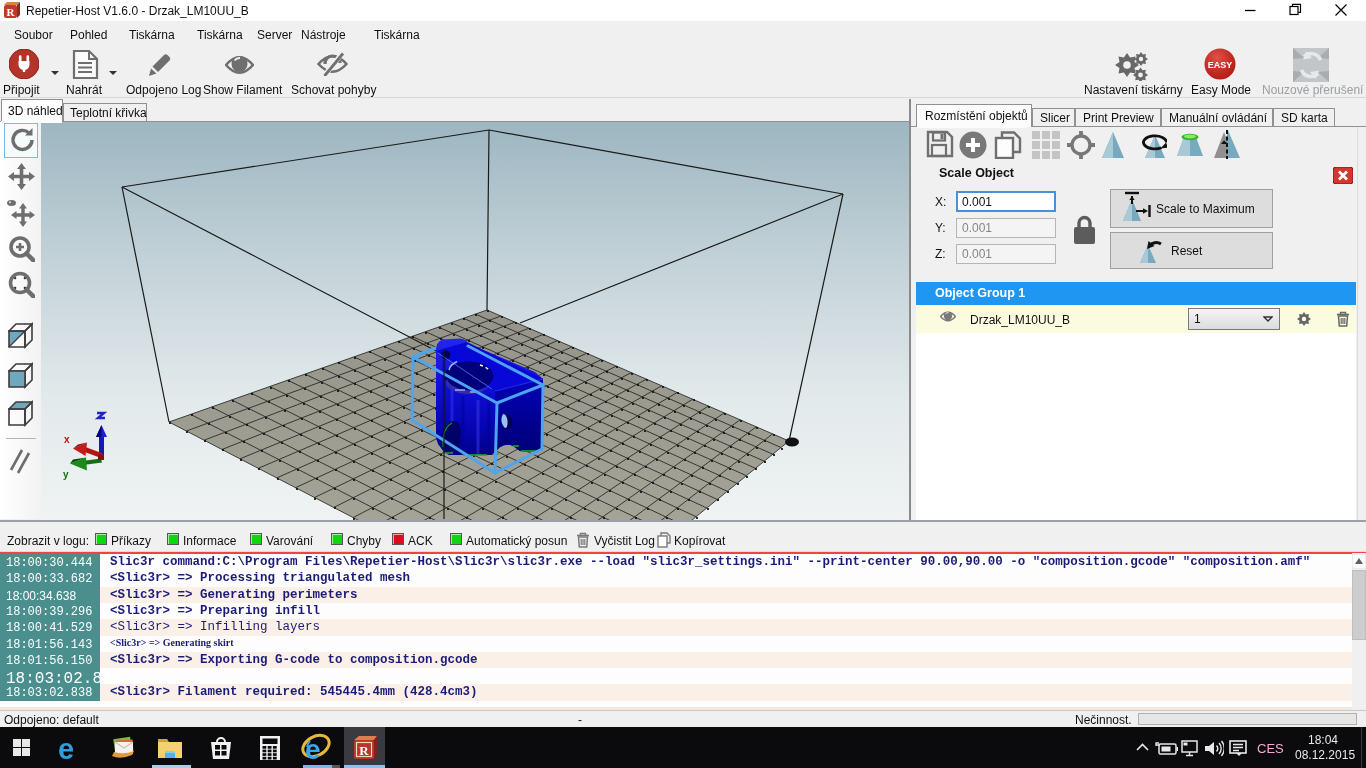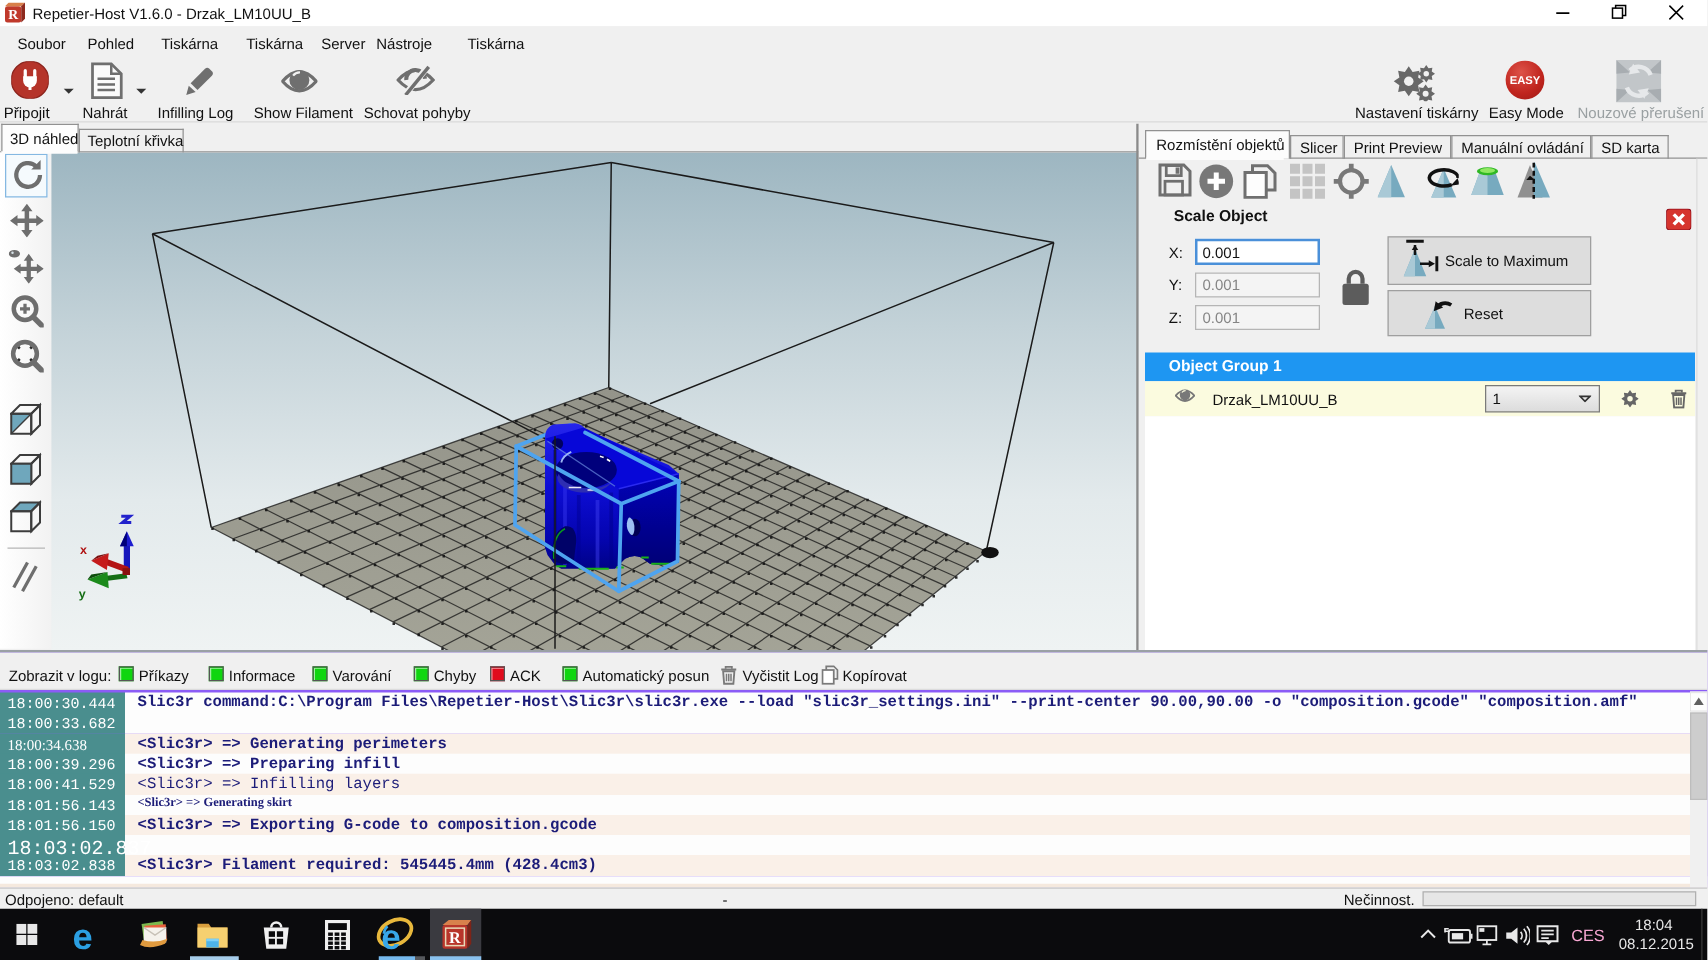--- a/index.html
+++ b/index.html
@@ -49,21 +49,21 @@
 <div class="lbl" style="left:66px;top:36px">Nahrát</div>
 <svg style="position:absolute;left:108px;top:23px" width="10" height="6" viewBox="0 0 10 6">
       <path d="M1 1l4 4 4-4z" fill="#333"></path>
     </svg>
 <svg style="position:absolute;left:144px;top:4px" width="28" height="27" viewBox="0 0 28 27">
       <g fill="#6f6f6f">
         <path d="M8.5 15.5 L20 4 a2.5 2.5 0 0 1 3.5 0 l2 2 a2.5 2.5 0 0 1 0 3.5 L14 21z"></path>
 <path d="M7 17.5 L12.5 22.5 L5 25z"></path>
       </g>
     </svg>
-<div class="lbl" style="left:126px;top:36px">Infilling Log</div>
+<div class="lbl" style="left:126px;top:36px">Odpojeno Log</div>
 <svg style="position:absolute;left:225px;top:8px" width="29" height="20" viewBox="0 0 29 20">
       <path d="M1 10 Q14.5 -5.5 28 10 Q14.5 25.5 1 10z" fill="none" stroke="#6f6f6f" stroke-width="2.6"></path>
 <circle cx="14.5" cy="9" r="8" fill="#6f6f6f"></circle>
 <path d="M9.5 5.5 a6.5 6.5 0 0 1 5.5 -2.5" stroke="#f0f0f0" stroke-width="1.8" fill="none"></path>
     </svg>
 <div class="lbl" style="left:203px;top:36px">Show Filament</div>
 <svg style="position:absolute;left:317px;top:5px" width="31" height="24" viewBox="0 0 31 24">
       <path d="M1.5 12 Q15.5 -3.5 29.5 12 Q15.5 27.5 1.5 12z" fill="none" stroke="#6f6f6f" stroke-width="2.6"></path>
 <path d="M8 12a7.5 7.5 0 0 1 15 -1" fill="none" stroke="#6f6f6f" stroke-width="3.2"></path>
 <path d="M25.5 1 L7 24" stroke="#f0f0f0" stroke-width="5"></path>
@@ -379,21 +379,21 @@
     </svg>
 <svg style="position:absolute;left:425px;top:212px" width="14" height="16" viewBox="0 0 14 16">
       <path d="M1 3.5h12" stroke="#666" stroke-width="1.6"></path>
       <path d="M4.5 3V1.5h5V3" fill="none" stroke="#666" stroke-width="1.4"></path>
 <path d="M2.5 5h9l-0.8 10h-7.4z" fill="none" stroke="#666" stroke-width="1.5"></path>
 <path d="M5.2 7v6M7 7v6M8.8 7v6" stroke="#666" stroke-width="1.2"></path>
     </svg>
 <div class="abs" style="left:5px;top:234px;width:440px;height:187px;background:#fff"></div>
 <div class="abs" style="left:446px;top:28px;width:9px;height:393px;background:#f0f0f0;border-left:1px solid #dcdcdc"></div>
 </div>
-<div class="abs" style="left:0;top:520px;width:1366px;height:190px;background:#8b5cf6">
+<div class="abs" style="left:0;top:520px;width:1366px;height:190px;background:#ef4444">
 <div class="abs" style="left:0;top:0;width:1366px;height:2px;background:#9aa0a5"></div>
 <div class="abs" style="left:0;top:2px;width:1366px;height:30px;background:#f0f0f0;border-bottom:1px solid #dcdcdc"></div>
 <div class="lbl" style="left:7px;top:14px">Zobrazit v logu:</div>
 <div class="abs" style="left:95px;top:13px;width:12px;height:12px;background:#0fd60f;border:1px solid #555;box-shadow:inset 1px 1px 0 rgba(255,255,255,0.6)"></div>
 <div class="lbl" style="left:111px;top:14px">Příkazy</div>
 <div class="abs" style="left:167px;top:13px;width:12px;height:12px;background:#0fd60f;border:1px solid #555;box-shadow:inset 1px 1px 0 rgba(255,255,255,0.6)"></div>
 <div class="lbl" style="left:183px;top:14px">Informace</div>
 <div class="abs" style="left:250px;top:13px;width:12px;height:12px;background:#0fd60f;border:1px solid #555;box-shadow:inset 1px 1px 0 rgba(255,255,255,0.6)"></div>
 <div class="lbl" style="left:266px;top:14px">Varování</div>
 <div class="abs" style="left:331px;top:13px;width:12px;height:12px;background:#0fd60f;border:1px solid #555;box-shadow:inset 1px 1px 0 rgba(255,255,255,0.6)"></div>
@@ -414,23 +414,24 @@
 <path d="M4 4V1h6l3 3v7h-3" fill="none" stroke="#7a7a7a" stroke-width="1.4"></path>
     </svg>
 <div class="lbl" style="left:674px;top:14px">Kopírovat</div>
 <div class="abs" style="left:100px;top:34px;width:1252px;height:17px;background:#fdfdfd"></div>
 <div class="abs" style="left:0;top:34px;width:100px;height:17px;background:#4a8e8e"></div>
 <div class="lbl" style="left:6px;top:36px;font-family:'Liberation Mono',monospace;font-size:12px;color:#fff">18:00:30.444</div>
 <div class="lbl" style="left:110px;top:35px;font-family:'Liberation Mono',monospace;font-size:12.5px;font-weight:bold;color:#1c1c78">Slic3r command:C:\Program Files\Repetier-Host\Slic3r\slic3r.exe --load "slic3r_settings.ini" --print-center 90.00,90.00 -o "composition.gcode" "composition.amf"</div>
 <div class="abs" style="left:100px;top:50px;width:1252px;height:17px;background:#fdfdfd"></div>
 <div class="abs" style="left:0;top:50px;width:100px;height:17px;background:#4a8e8e"></div>
 <div class="lbl" style="left:6px;top:52px;font-family:'Liberation Mono',monospace;font-size:12px;color:#fff">18:00:33.682</div>
+<div class="lbl" style="left:110px;top:51px;font-family:'Liberation Mono',monospace;font-size:12.5px;font-weight:bold;color:#1c1c78">&lt;Slic3r&gt; =&gt; Processing triangulated mesh</div>
 <div class="abs" style="left:100px;top:67px;width:1252px;height:17px;background:#faf0e8"></div>
 <div class="abs" style="left:0;top:67px;width:100px;height:17px;background:#4a8e8e"></div>
-<div class="lbl" style="left:6px;top:69px;font-family:Liberation Serif, serif;font-size:12px;color:#fff">18:00:34.638</div>
+<div class="lbl" style="left:6px;top:69px;font-family:Liberation Sans, sans-serif;font-size:12px;color:#fff">18:00:34.638</div>
 <div class="lbl" style="left:110px;top:68px;font-family:'Liberation Mono',monospace;font-size:12.5px;font-weight:bold;color:#1c1c78">&lt;Slic3r&gt; =&gt; Generating perimeters</div>
 <div class="abs" style="left:100px;top:83px;width:1252px;height:17px;background:#fdfdfd"></div>
 <div class="abs" style="left:0;top:83px;width:100px;height:17px;background:#4a8e8e"></div>
 <div class="lbl" style="left:6px;top:85px;font-family:'Liberation Mono',monospace;font-size:12px;color:#fff">18:00:39.296</div>
 <div class="lbl" style="left:110px;top:84px;font-family:'Liberation Mono',monospace;font-size:12.5px;font-weight:bold;color:#1c1c78">&lt;Slic3r&gt; =&gt; Preparing infill</div>
 <div class="abs" style="left:100px;top:99px;width:1252px;height:17px;background:#faf0e8"></div>
 <div class="abs" style="left:0;top:99px;width:100px;height:17px;background:#4a8e8e"></div>
 <div class="lbl" style="left:6px;top:101px;font-family:'Liberation Mono',monospace;font-size:12px;color:#fff">18:00:41.529</div>
 <div class="lbl" style="left:110px;top:100px;font-family:'Liberation Mono',monospace;font-size:12.5px;font-weight:normal;color:#1c1c78">&lt;Slic3r&gt; =&gt; Infilling layers</div>
 <div class="abs" style="left:100px;top:116px;width:1252px;height:17px;background:#fdfdfd"></div>

